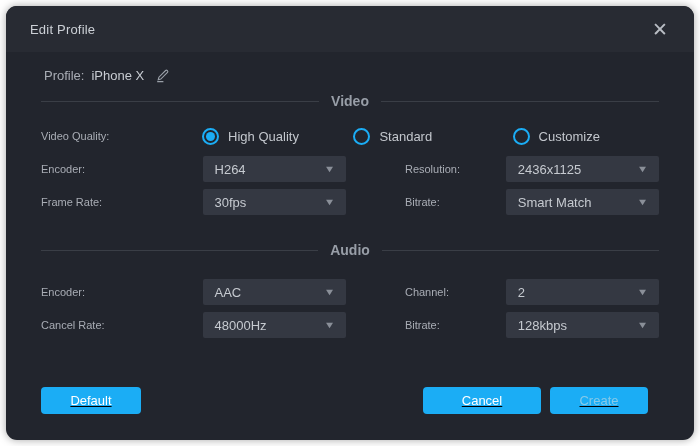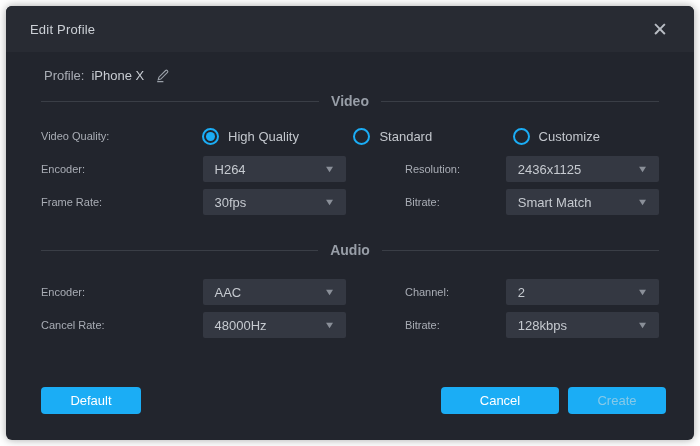--- a/index.html
+++ b/index.html
@@ -7,21 +7,21 @@
   body {
     font-family: "Liberation Sans", sans-serif;
     background: #ffffff;
     position: relative;
     overflow: hidden;
   }
   .dialog {
     position: absolute;
     left: 6px; top: 6px; right: 6px; bottom: 6px;
     background: var(--dialog-bg, #22252d);
-    border-radius: 6px;
+    border-radius: 11px;
     box-shadow: 0 0 8px rgba(0,0,0,0.35);
     overflow: hidden;
   }
   
   .titlebar {
     height: 46px;
     background: var(--titlebar-bg, #282b33);
     display: flex;
     align-items: center;
     justify-content: space-between;
@@ -125,23 +125,24 @@
     padding: 0 12px;
     cursor: pointer;
   }
   .dd-left { width: 146px; }
   .dd-right { width: 156px; }
   .dd-value { color: #c6cad0; font-size: 13px; }
   .dd-arrow { color: #8a8f98; font-size: 9px; transform: scaleX(1.3); }
   
   .footer {
     position: absolute;
-    left: 35px; right: 28px; bottom: 26px;
-    display: flex;
-    align-items: center;
+    left: 35px; right: 46px; bottom: 26px;
+    display: flex;
+    align-items: center;
+    text-decoration: underline;
   }
   .btn {
     height: 27px;
     border: none;
     border-radius: 4px;
     background: var(--accent-blue, #1badf5);
     color: #ffffff;
     font-size: 13px;
     font-family: "Liberation Sans", sans-serif;
     cursor: pointer;

